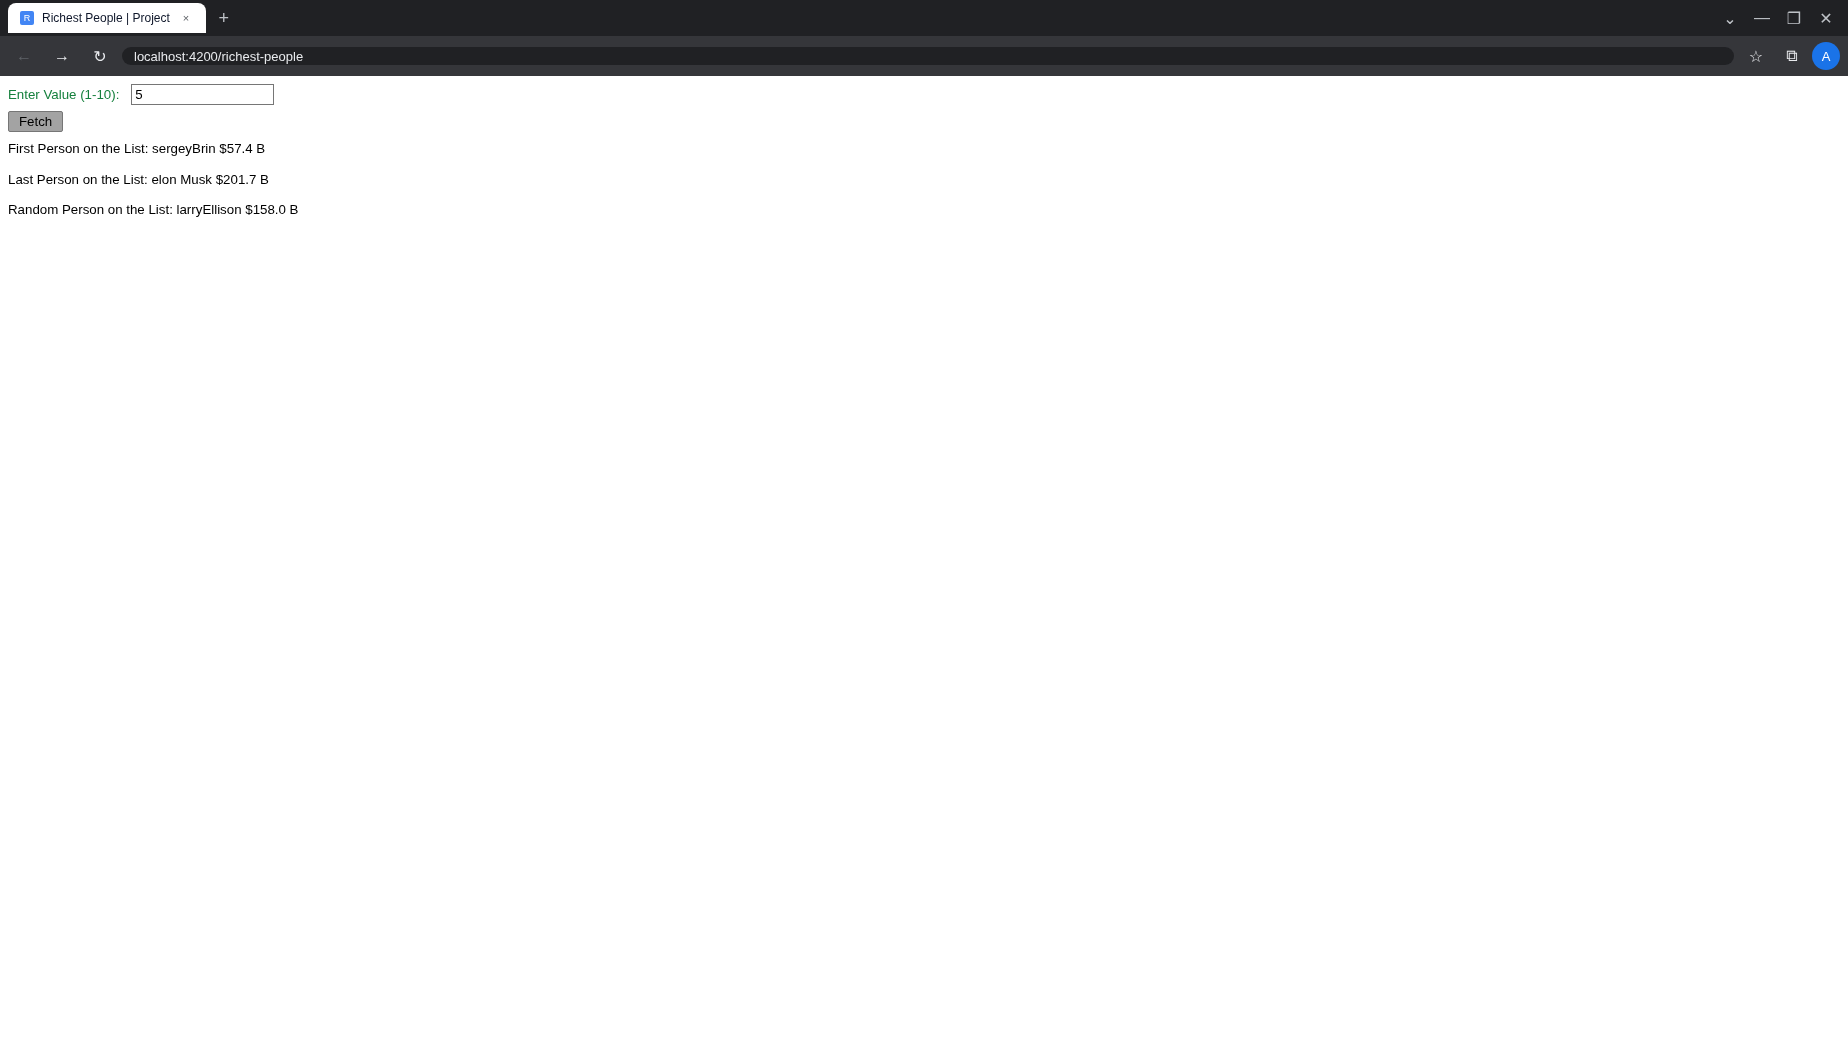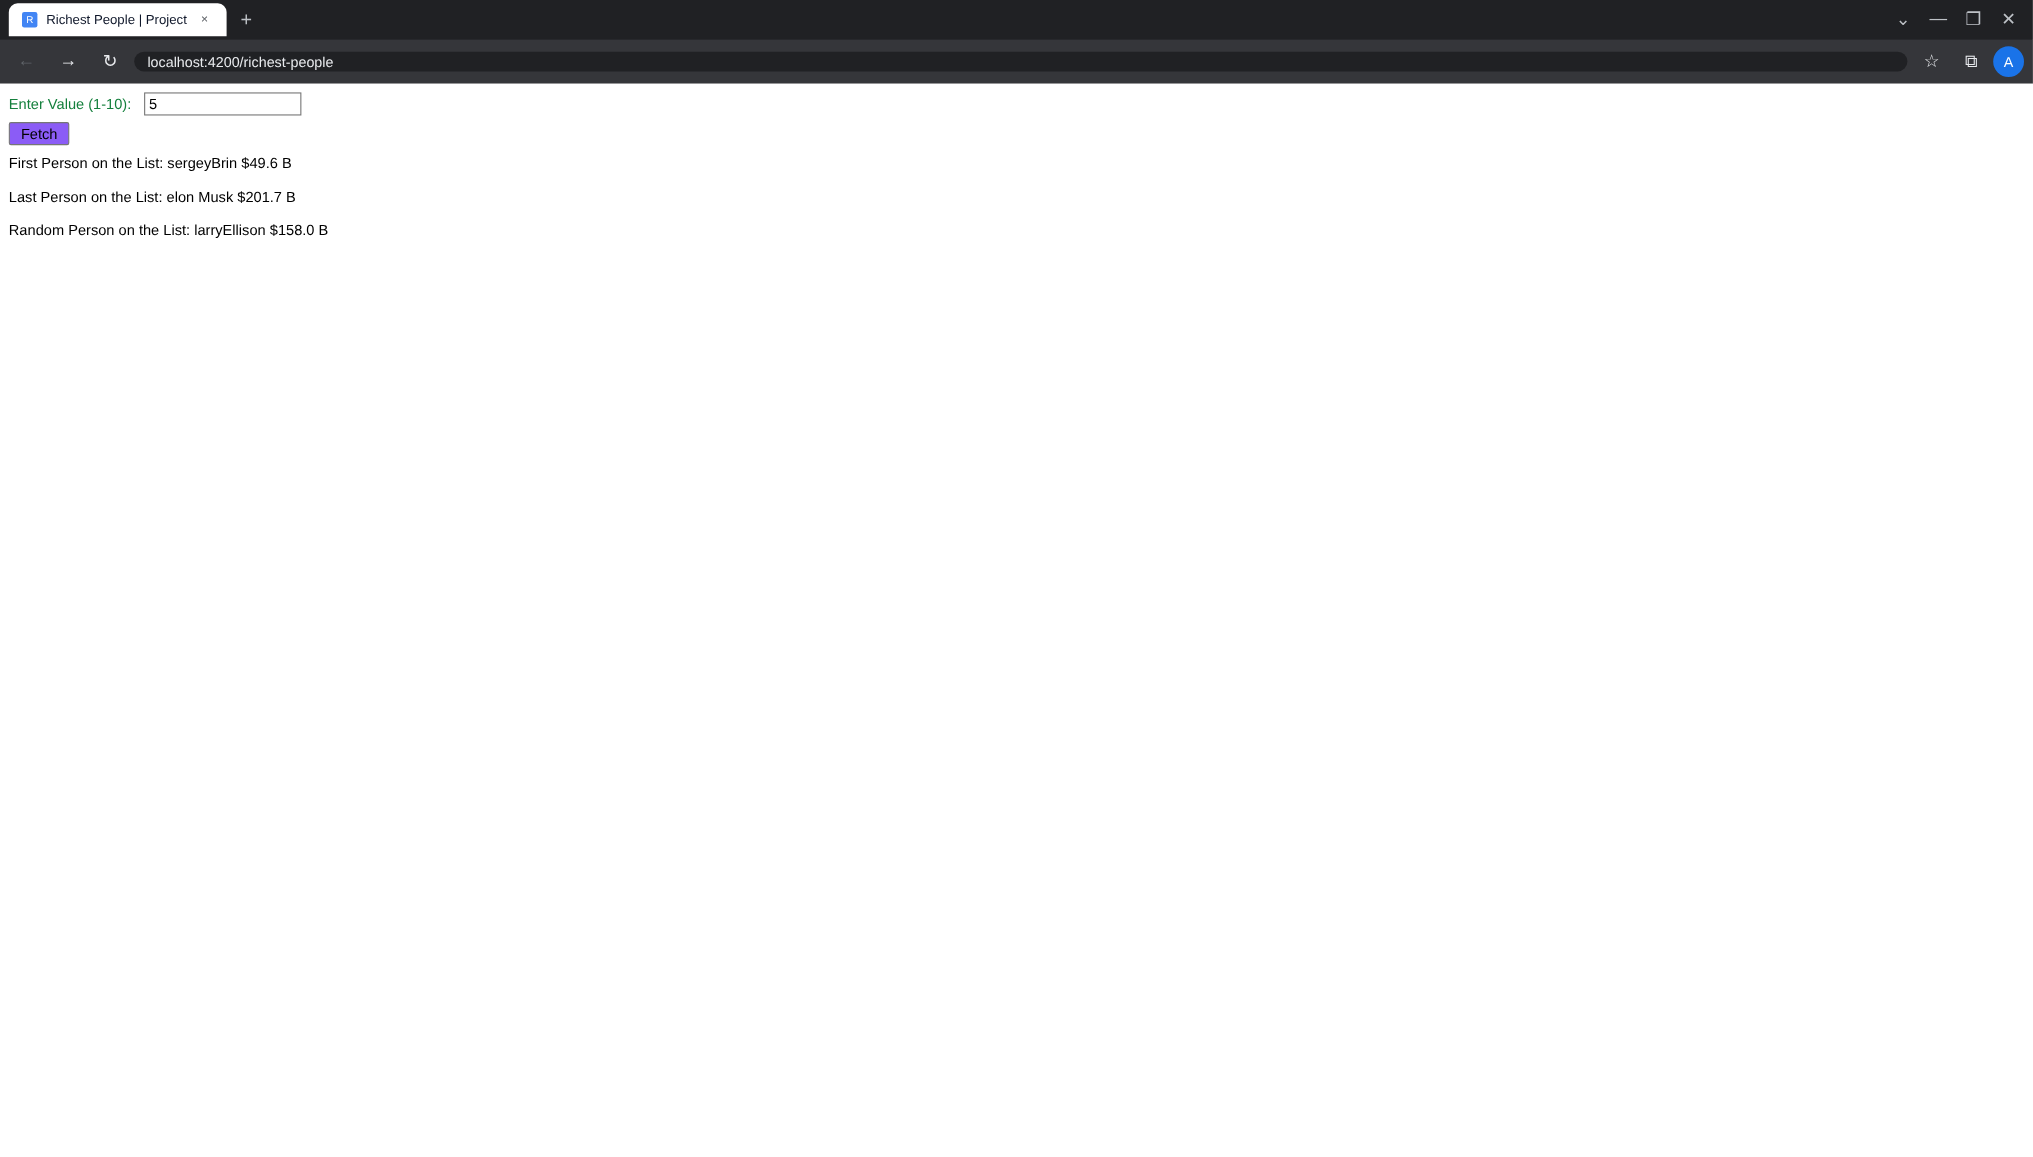--- a/index.html
+++ b/index.html
@@ -217,21 +217,21 @@
       color: #000000;
       outline: none;
     }
 
     .fetch-btn {
       display: inline-block;
       margin-bottom: 8px;
       padding: 2px 10px;
       font-size: 13.3px;
       color: #000000;
-      background: #8b5cf6;
+      background: #a3a3a3;
       border: 1px solid #767676;
       border-radius: 2px;
       cursor: pointer;
       font-family: Arial, sans-serif;
     }
 
     .result-line {
       font-size: 13.3px;
       color: #000000;
       margin-bottom: 12px;
@@ -276,16 +276,16 @@
 </div>
 
 <div class="page-content">
   <div class="label-input-row">
     <span class="label-text">Enter Value (1-10):</span>
     <input class="value-input" type="text" value="5" style="">
   </div>
   <div>
     <button class="fetch-btn">Fetch</button>
   </div>
-  <div class="result-line">First Person on the List: sergeyBrin $49.6 B</div>
+  <div class="result-line">First Person on the List: sergeyBrin $57.4 B</div>
   <div class="result-line">Last Person on the List: elon Musk $201.7 B</div>
   <div class="result-line">Random Person on the List: larryEllison $158.0 B</div>
 </div>
 
 </body></html>

